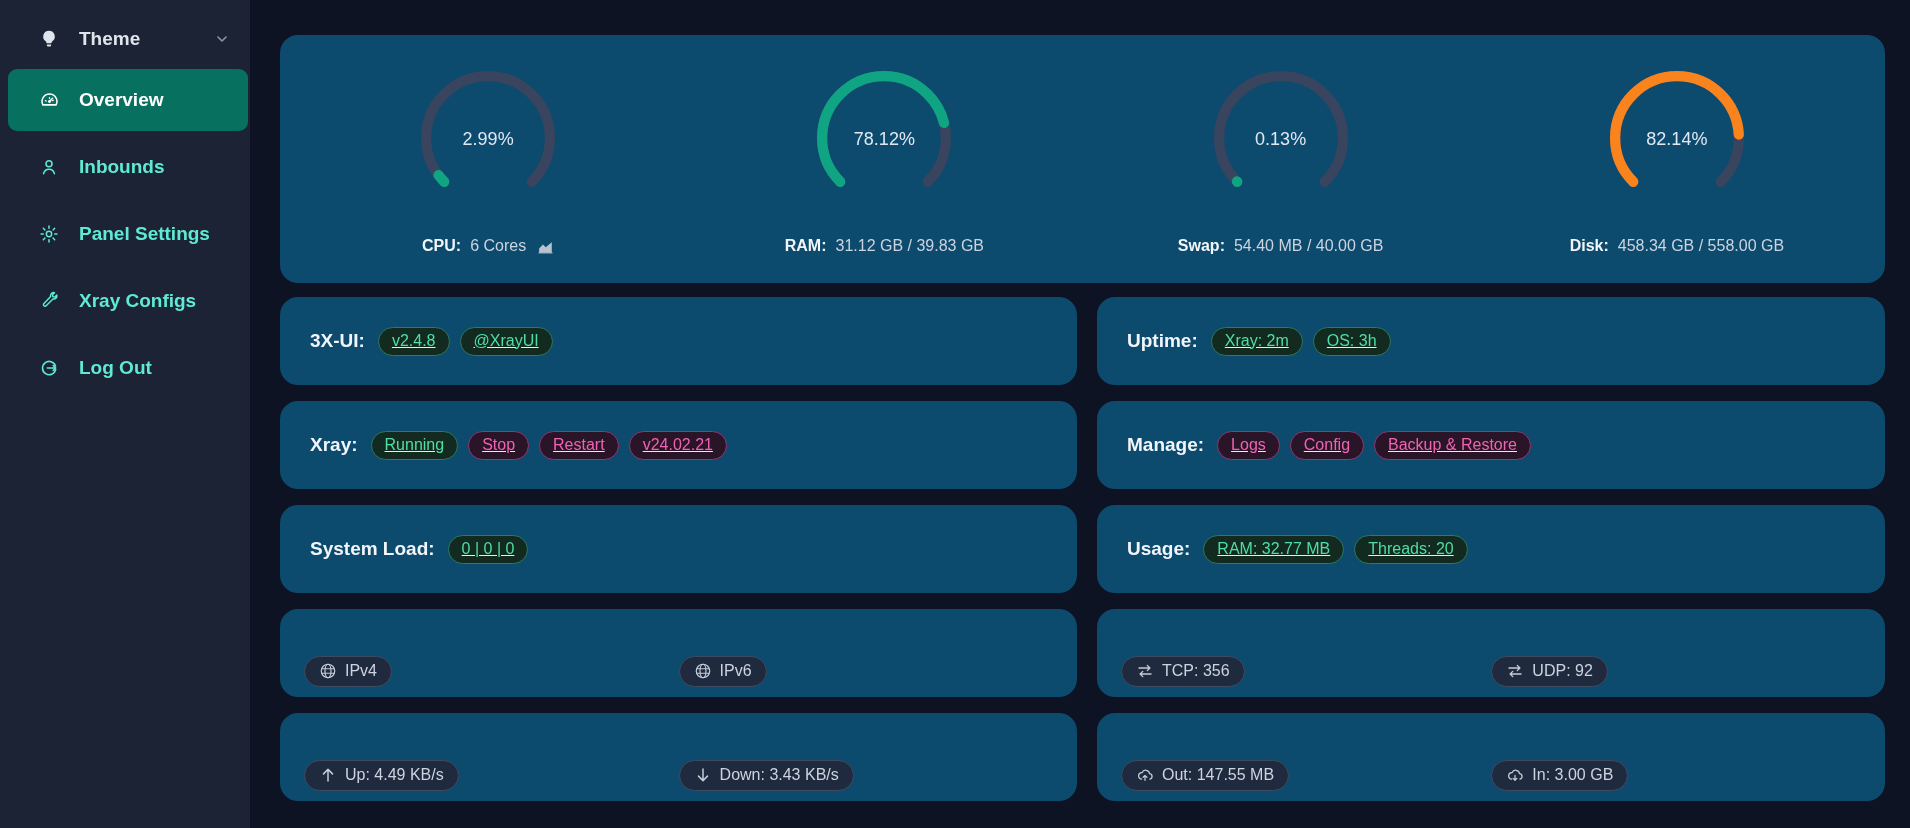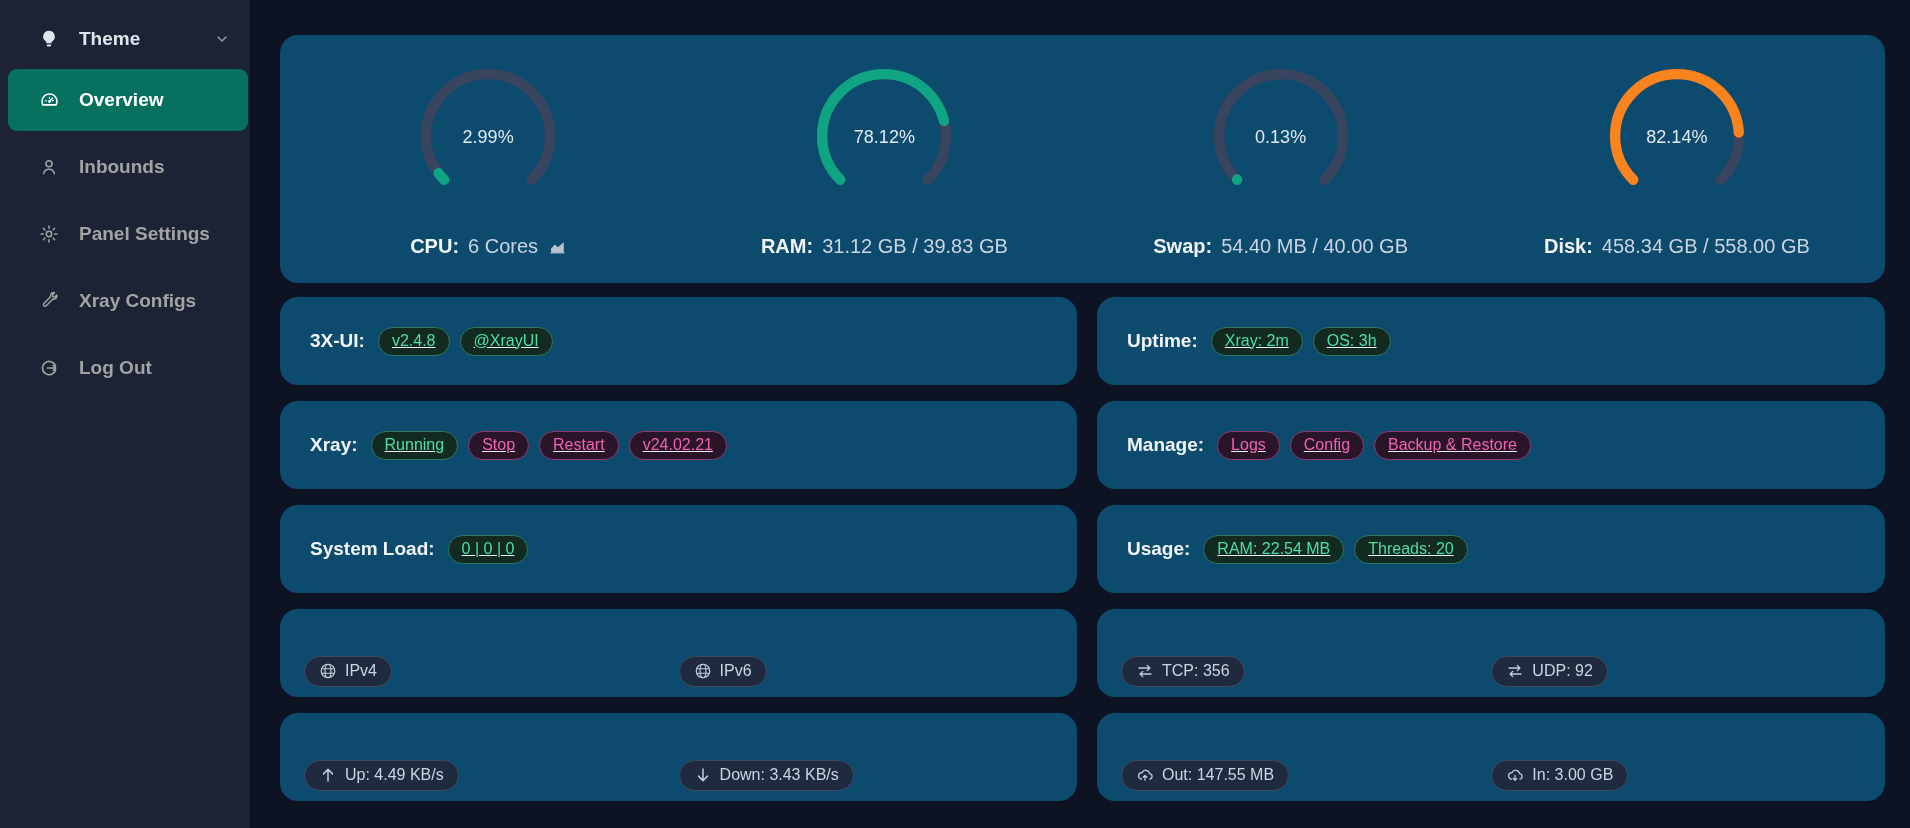--- a/index.html
+++ b/index.html
@@ -10,21 +10,21 @@
     color:#e8edf4;
     display:flex;
   }
   
   .sidebar {
     width:250px; height:828px; background:#1b2334; flex:0 0 250px;
     padding-top:14px; position:relative;
   }
   .side-row {
     display:flex; align-items:center; height:52px; padding:0 20px 0 38px;
-    color:#a3a3a3; font-size:19px; font-weight:700; cursor:pointer;
+    color:#5eead4; font-size:19px; font-weight:700; cursor:pointer;
   }
   .side-row .ic { width:22px; height:22px; margin-right:19px; flex:0 0 22px; display:flex; align-items:center; justify-content:center; }
   .theme-row { color:#dfe5ec; height:50px; }
   .theme-row .chev { margin-left:auto; color:#8b96a6; }
   .nav-item { height:62px; margin:5px 0; border-radius:9px; }
   .nav-item.active {
     background:#07705f; color:#ffffff; margin-left:8px; margin-right:2px;
     padding-left:30px;
   }
   .nav-item.active .ic { color:#fff; }
@@ -38,21 +38,21 @@
     margin-bottom:14px; padding:0 10px;
   }
   .gauge-col { flex:1; display:flex; flex-direction:column; align-items:center; }
   .gauge-wrap { position:relative; width:150px; height:150px; }
   .gauge-wrap svg { width:150px; height:150px; }
   .gauge-track { stroke:#39445e; }
   .gauge-pct {
     position:absolute; left:0; right:0; top:50%; transform:translateY(-44%);
     text-align:center; font-size:18px; color:#e2e8f1;
   }
-  .gauge-label { margin-top:24px; font-size:20px; color:#ccd4e0; display:flex; align-items:center; gap:7px;justify-content:center; }
+  .gauge-label { margin-top:24px; font-size:16px; color:#ccd4e0; display:flex; align-items:center; gap:7px;justify-content:center; }
   .gauge-label b { color:#f2f5f9; font-weight:700; margin-right:2px; }
   .chart-ic { color:#b9c3cf; display:inline-flex; margin-left:4px; cursor:pointer; }
   
   .grid {
     display:grid; grid-template-columns:797px 1fr; column-gap:20px; row-gap:16px;
   }
   .row-card { height:88px; display:flex; align-items:center; padding:0 30px; }
   .row-label { font-size:19px; font-weight:700; color:#f2f5f9; margin-right:13px; white-space:nowrap; }
   .badges { display:flex; align-items:center; gap:10px;text-decoration:underline; }
   .badge {
@@ -248,21 +248,21 @@
     <div class="card row-card">
       <span class="row-label">System Load:</span>
       <span class="badges">
         <span class="badge green">0 | 0 | 0</span>
       </span>
     </div>
 
     <div class="card row-card">
       <span class="row-label">Usage:</span>
       <span class="badges">
-        <span class="badge green">RAM: 22.54 MB</span>
+        <span class="badge green">RAM: 32.77 MB</span>
         <span class="badge green">Threads: 20</span>
       </span>
     </div>
 
     <div class="card row-card chip-card">
       <span class="chip-cell">
         <span class="chip">
           <span class="ic">
             <svg viewBox="0 0 24 24" width="18" height="18" fill="none" stroke="currentColor" stroke-width="1.6">
                 <circle cx="12" cy="12" r="9"></circle>

